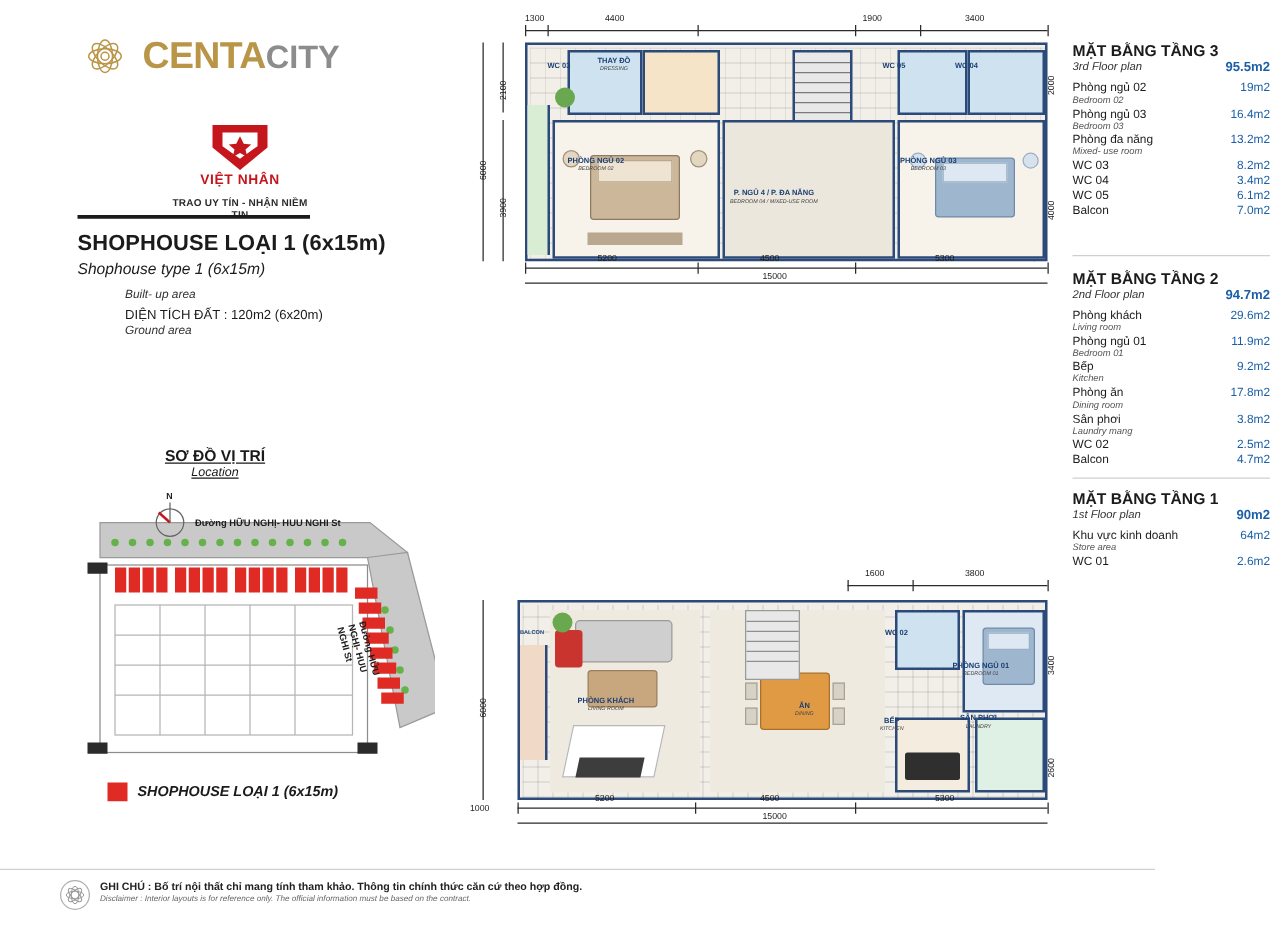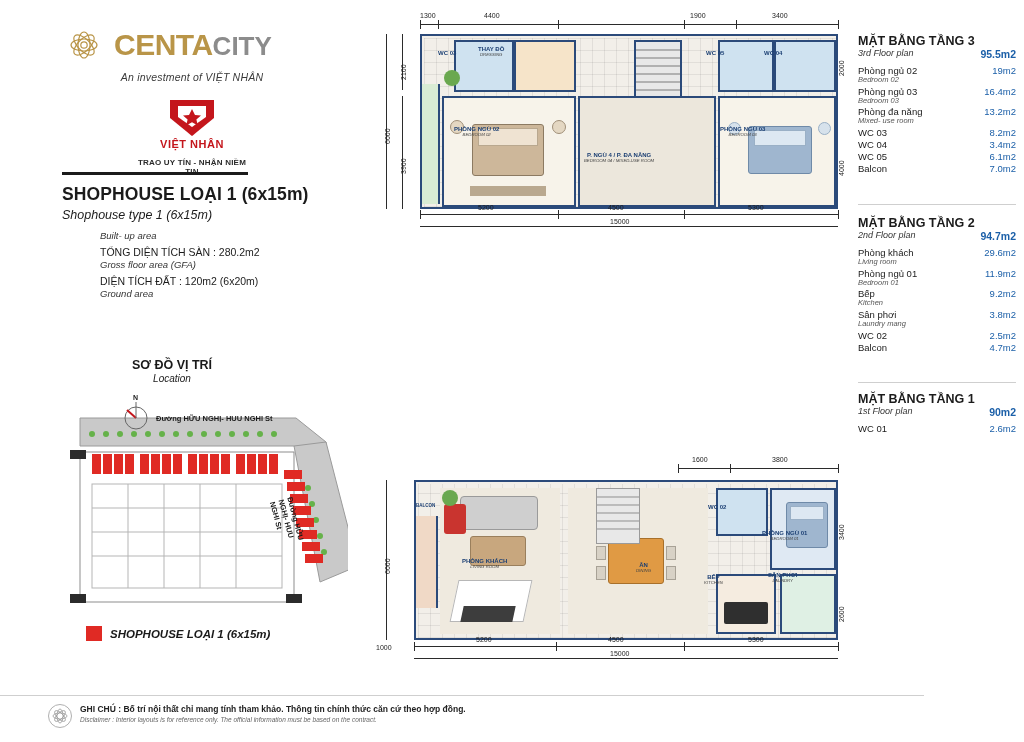--- a/index.html
+++ b/index.html
@@ -29,21 +29,21 @@
 
   .title-block{position:absolute;left:62px;top:184px;width:272px;}
   .title-main{font-size:17.5px;font-weight:bold;color:#1b1b1b;letter-spacing:.1px;}
   .title-sub{font-size:12.5px;font-style:italic;color:#1b1b1b;margin-top:3px;}
 
   .specs{position:absolute;left:100px;top:230px;width:240px;font-size:10.5px;line-height:1.25;}
   .spec-row{margin-bottom:2px;}
   .spec-vi{color:#1b1b1b;}
   .spec-en{font-style:italic;color:#333;font-size:9.5px;margin-bottom:4px;}
 
-  .loc-title{position:absolute;left:92px;top:358px;width:160px;text-align:center;}
+  .loc-title{position:absolute;left:92px;top:358px;width:160px;text-align:center;text-decoration:underline;}
   .loc-title .vi{font-size:12.5px;font-weight:bold;}
   .loc-title .en{font-size:10px;font-style:italic;margin-top:1px;}
 
   .map-wrap{position:absolute;left:58px;top:396px;width:290px;height:230px;}
   .legend{position:absolute;left:86px;top:626px;display:flex;align-items:center;gap:8px;}
   .legend-sw{width:16px;height:15px;background:#e02a24;}
   .legend-label{font-size:11.5px;font-style:italic;font-weight:bold;}
 
   
   .plans{position:absolute;left:372px;top:10px;width:470px;height:680px;}
@@ -98,21 +98,20 @@
               <ellipse cx="22" cy="22" rx="6" ry="13" transform="rotate(45 22 22)"></ellipse>
               <ellipse cx="22" cy="22" rx="6" ry="13" transform="rotate(-45 22 22)"></ellipse>
               <circle cx="22" cy="22" r="3.2"></circle>
             </g>
           </svg>
         </div>
         <div class="logo-text">
           <span>CENTA</span><span class="city">CITY</span>
         </div>
       </div>
-      <div class="logo-sub">An investment of VIỆT NHÂN</div>
     </div>
 
     <div class="vn-block">
       <div class="vn-badge">
         <svg viewBox="0 0 56 40" width="56" height="40">
           <path d="M6 4 L50 4 L50 22 Q28 40 28 40 Q28 40 6 22 Z" fill="#c4161c"></path>
           <path d="M14 10 L42 10 L42 21 Q28 31 28 31 Q28 31 14 21 Z" fill="#ffffff"></path>
           <path d="M28 13 l3 6 6 .6 -4.6 4 1.4 6 -5.8-3.3 -5.8 3.3 1.4-6 -4.6-4 6-.6 z" fill="#c4161c"></path>
         </svg>
       </div>
@@ -123,24 +122,20 @@
     <div class="rule"></div>
 
     <div class="title-block">
       <div class="title-main">SHOPHOUSE LOẠI 1 (6x15m)</div>
       <div class="title-sub">Shophouse type 1 (6x15m)</div>
     </div>
 
     <div class="specs">
       <div class="spec-row">
         <div class="spec-en">Built- up area</div>
-      </div>
-      <div class="spec-row">
-        <div class="spec-vi">TỔNG DIỆN TÍCH SÀN : 280.2m2</div>
-        <div class="spec-en">Gross floor area (GFA)</div>
       </div>
       <div class="spec-row">
         <div class="spec-vi">DIỆN TÍCH ĐẤT       : 120m2 (6x20m)</div>
         <div class="spec-en">Ground area</div>
       </div>
     </div>
 
     <div class="loc-title">
       <div class="vi">SƠ ĐỒ VỊ TRÍ</div>
       <div class="en">Location</div>
@@ -479,20 +474,24 @@
           </tr>
       <tr>
             <td><span>Phòng ngủ 01</span><span class="sub">Bedroom 01</span></td>
             <td class="v">11.9m2</td>
           </tr>
       <tr>
             <td><span>Bếp</span><span class="sub">Kitchen</span></td>
             <td class="v">9.2m2</td>
           </tr>
       <tr>
+            <td><span>Phòng ăn</span><span class="sub">Dining room</span></td>
+            <td class="v">17.8m2</td>
+          </tr>
+      <tr>
             <td><span>Sân phơi</span><span class="sub">Laundry mang</span></td>
             <td class="v">3.8m2</td>
           </tr>
       <tr>
             <td><span>WC 02</span></td>
             <td class="v">2.5m2</td>
           </tr>
       <tr>
             <td><span>Balcon</span></td>
             <td class="v">4.7m2</td>
@@ -504,20 +503,24 @@
   <div class="rsep" style="top:382px;"></div>
 
   <div class="rlist" style="top:392px;">
     <h3>MẶT BẰNG TẦNG 1</h3>
     <div class="hsub">
       <span class="en">1st Floor plan</span>
       <span class="tot">90m2</span>
     </div>
     <table>
       <tbody>
+          <tr>
+            <td><span>Khu vực kinh doanh</span><span class="sub">Store area</span></td>
+            <td class="v">64m2</td>
+          </tr>
       <tr>
             <td><span>WC 01</span></td>
             <td class="v">2.6m2</td>
           </tr>
     </tbody>
       </table>
   </div>
 
   <div class="footer">
     <div class="footer-inner">

